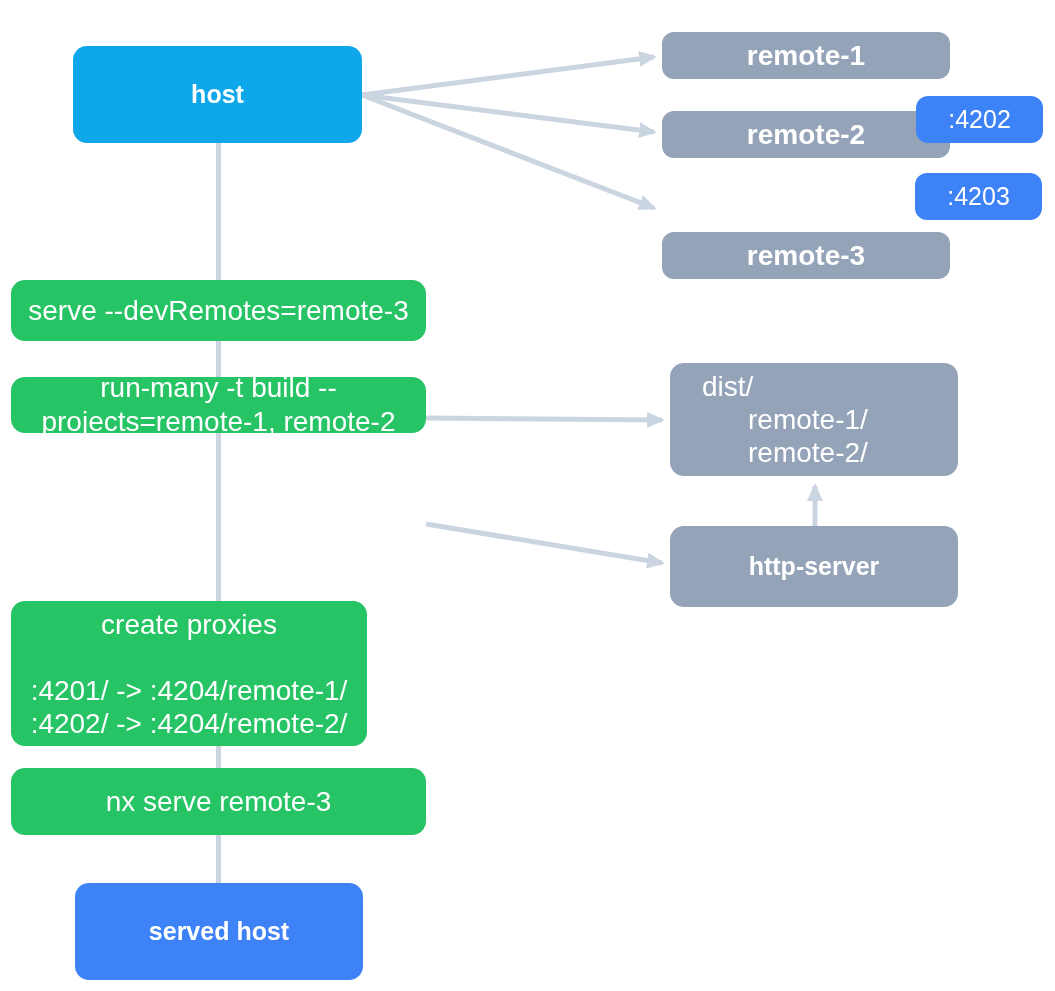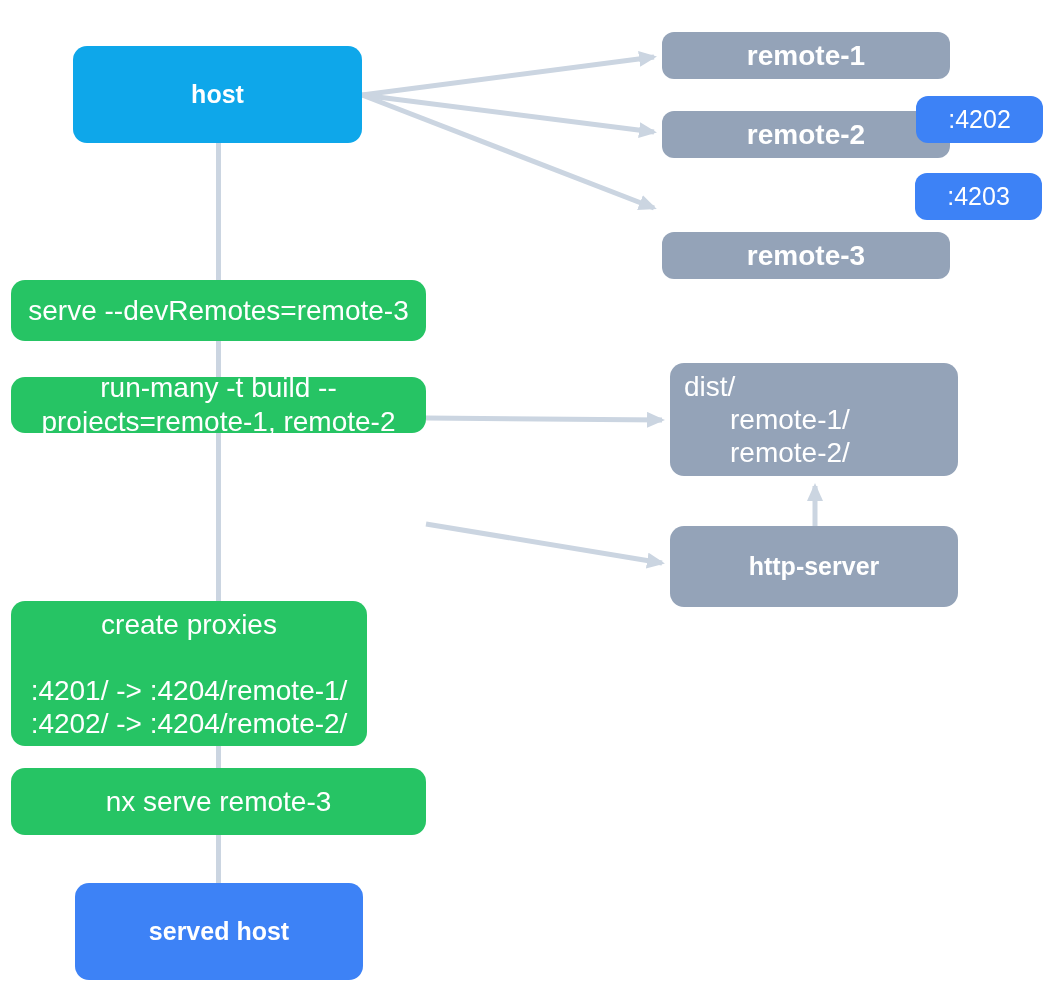--- a/index.html
+++ b/index.html
@@ -16,21 +16,21 @@
   .green{background:#26c464;}
   .gray{background:#94a3b8;}
   .blue{background:#3d82f6;}
   .bold{font-weight:700;}
   .t25{font-size:25px;}
   .t24{font-size:28px;}
   .col{flex-direction:column;justify-content:center;}
   .lh33{line-height:33px;}
   .lh34{line-height:34px;}
   .r12{border-radius:12px;}
-  .left-align{align-items:flex-start;justify-content:center;text-align:left;padding-left:14px;}
+  .left-align{align-items:flex-start;justify-content:center;text-align:left;padding-left:32px;}
   .indent{padding-left:46px;}
   .gapline{height:33px;}
 </style>
 </head>
 <body>
 
 <div class="canvas">
 
   <svg class="edges" width="1055" height="991" viewBox="0 0 1055 991">
     <defs>

